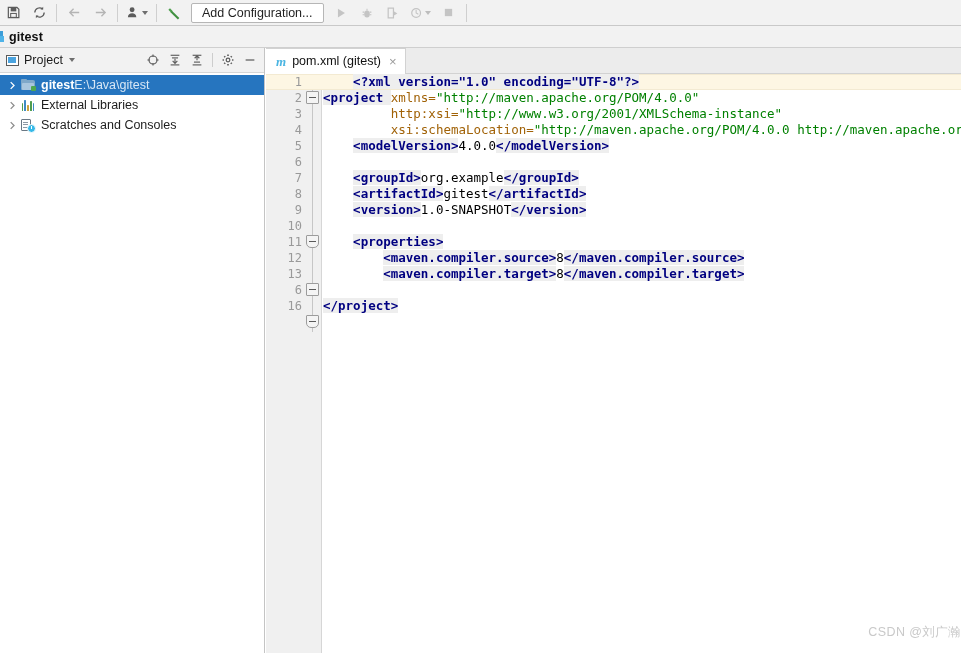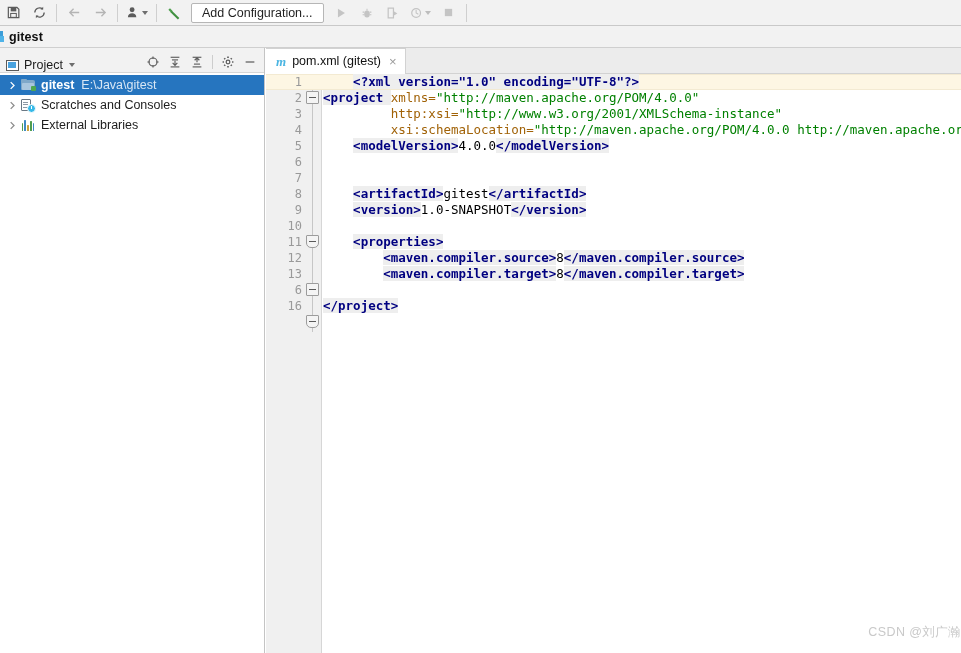--- a/index.html
+++ b/index.html
@@ -111,21 +111,21 @@
     width: 265px; height: 605px;
     background: #ffffff;
     border-right: 1px solid #c4c4c4;
     box-sizing: border-box;
   }
   .pp-header {
     height: 25px;
     background: #f2f2f2;
     border-bottom: 1px solid #d6d6d6;
     display: flex;
-    align-items: flex-end;
+    align-items: center;
     box-sizing: border-box;
     padding-left: 6px;
   }
   .pp-title {
     display: flex;
     align-items: center;
     gap: 5px;
     font-size: 12.5px;
     color: #1c1c1c;
   }
@@ -184,21 +184,20 @@
   .ticon {
     width: 16px; height: 16px;
     margin-right: 5px;
     flex: 0 0 auto;
     display: flex; align-items: center; justify-content: center;
     position: relative;
   }
   .tlabel { font-weight: normal; }
   .tlabel.bold { font-weight: bold; }
   .tpath {
-    margin-left: 7px;
     font-size: 12.5px;
     color: #d8e7f5;
   }
   .trow:not(.sel) .tpath { color: #808080; }
 
   
   .ico-folder { width: 15px; height: 12px; position: relative; }
   .ico-folder .f-back {
     position: absolute; left: 0; top: 1px;
     width: 14px; height: 10px;
@@ -585,49 +584,49 @@
         <span class="tpath">E:\Java\gitest</span>
       </div>
 
       <div class="trow">
         <span class="tarrow">
           <svg width="9" height="9" viewBox="0 0 10 10">
             <path d="M3 1.3L6.7 5 3 8.7" fill="none" stroke="#8b8b8b" stroke-width="1.4"></path>
           </svg>
         </span>
         <span class="ticon">
+          <span class="ico-lib">
+            <span style="height:8px;background:#4f9c4f"></span>
+            <span style="height:11px;background:#3f8ac4"></span>
+            <span style="height:6px;background:#c9a23d"></span>
+            <span style="height:10px;background:#4f9c4f"></span>
+            <span style="height:8px;background:#3f8ac4"></span>
+          </span>
+        </span>
+        <span class="tlabel">External Libraries</span>
+      </div>
+
+      <div class="trow">
+        <span class="tarrow">
+          <svg width="9" height="9" viewBox="0 0 10 10">
+            <path d="M3 1.3L6.7 5 3 8.7" fill="none" stroke="#8b8b8b" stroke-width="1.4"></path>
+          </svg>
+        </span>
+        <span class="ticon">
           <span class="ico-scratch">
             <i class="s-page"></i>
             <i class="s-l" style="top:3px"></i>
             <i class="s-l" style="top:5.5px"></i>
             <i class="s-l" style="top:8px"></i>
             <i class="s-clock"></i>
           </span>
         </span>
         <span class="tlabel">Scratches and Consoles</span>
       </div>
 
-      <div class="trow">
-        <span class="tarrow">
-          <svg width="9" height="9" viewBox="0 0 10 10">
-            <path d="M3 1.3L6.7 5 3 8.7" fill="none" stroke="#8b8b8b" stroke-width="1.4"></path>
-          </svg>
-        </span>
-        <span class="ticon">
-          <span class="ico-lib">
-            <span style="height:8px;background:#4f9c4f"></span>
-            <span style="height:11px;background:#3f8ac4"></span>
-            <span style="height:6px;background:#c9a23d"></span>
-            <span style="height:10px;background:#4f9c4f"></span>
-            <span style="height:8px;background:#3f8ac4"></span>
-          </span>
-        </span>
-        <span class="tlabel">External Libraries</span>
-      </div>
-
     </div>
   </div>
 
   <div class="editor">
 
     <div class="tabstrip">
       <div class="etab">
         <span class="mvn-icon">m</span>
         <span>pom.xml (gitest)</span>
         <span class="tab-close">×</span>
@@ -647,21 +646,21 @@
         <div class="foldbox pt" style="top:241px"></div>
       </div>
 
       <div class="lines" id="code-lines">
           <div class="ln"><span class="num">1</span><span class="code"><span class="t-text">    </span><span class="t-pi tagbg">&lt;?xml version="1.0" encoding="UTF-8"?&gt;</span></span></div>
           <div class="ln"><span class="num">2</span><span class="code"><span class="t-tag tagbg">&lt;project </span><span class="t-attr">xmlns=</span><span class="t-val">"http://maven.apache.org/POM/4.0.0"</span></span></div>
           <div class="ln"><span class="num">3</span><span class="code"><span class="t-text">         </span><span class="t-attr">http:xsi=</span><span class="t-val">"http://www.w3.org/2001/XMLSchema-instance"</span></span></div>
           <div class="ln"><span class="num">4</span><span class="code"><span class="t-text">         </span><span class="t-attr">xsi:schemaLocation=</span><span class="t-val">"http://maven.apache.org/POM/4.0.0 http://maven.apache.org/xsd</span></span></div>
           <div class="ln"><span class="num">5</span><span class="code"><span class="t-text">    </span><span class="t-tag tagbg">&lt;modelVersion&gt;</span><span class="t-text">4.0.0</span><span class="t-tag tagbg">&lt;/modelVersion&gt;</span></span></div>
           <div class="ln"><span class="num">6</span><span class="code"></span></div>
-          <div class="ln"><span class="num">7</span></div>
+          <div class="ln"><span class="num">7</span><span class="code"><span class="t-text">    </span><span class="t-tag tagbg">&lt;groupId&gt;</span><span class="t-text">org.example</span><span class="t-tag tagbg">&lt;/groupId&gt;</span></span></div>
           <div class="ln"><span class="num">8</span><span class="code"><span class="t-text">    </span><span class="t-tag tagbg">&lt;artifactId&gt;</span><span class="t-text">gitest</span><span class="t-tag tagbg">&lt;/artifactId&gt;</span></span></div>
           <div class="ln"><span class="num">9</span><span class="code"><span class="t-text">    </span><span class="t-tag tagbg">&lt;version&gt;</span><span class="t-text">1.0-SNAPSHOT</span><span class="t-tag tagbg">&lt;/version&gt;</span></span></div>
           <div class="ln"><span class="num">10</span><span class="code"></span></div>
           <div class="ln"><span class="num">11</span><span class="code"><span class="t-text">    </span><span class="t-tag tagbg">&lt;properties&gt;</span></span></div>
           <div class="ln"><span class="num">12</span><span class="code"><span class="t-text">        </span><span class="t-tag tagbg">&lt;maven.compiler.source&gt;</span><span class="t-text">8</span><span class="t-tag tagbg">&lt;/maven.compiler.source&gt;</span></span></div>
           <div class="ln"><span class="num">13</span><span class="code"><span class="t-text">        </span><span class="t-tag tagbg">&lt;maven.compiler.target&gt;</span><span class="t-text">8</span><span class="t-tag tagbg">&lt;/maven.compiler.target&gt;</span></span></div>
           <div class="ln"><span class="num">6</span><span class="code"></span></div>
           <div class="ln"><span class="num">16</span><span class="code"><span class="t-tag tagbg">&lt;/project&gt;</span></span></div>
         </div>
     </div>

